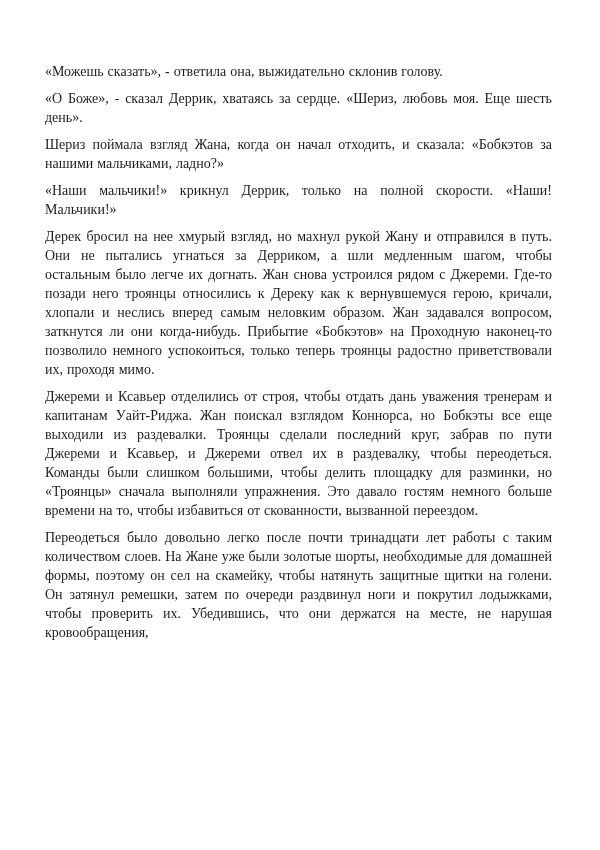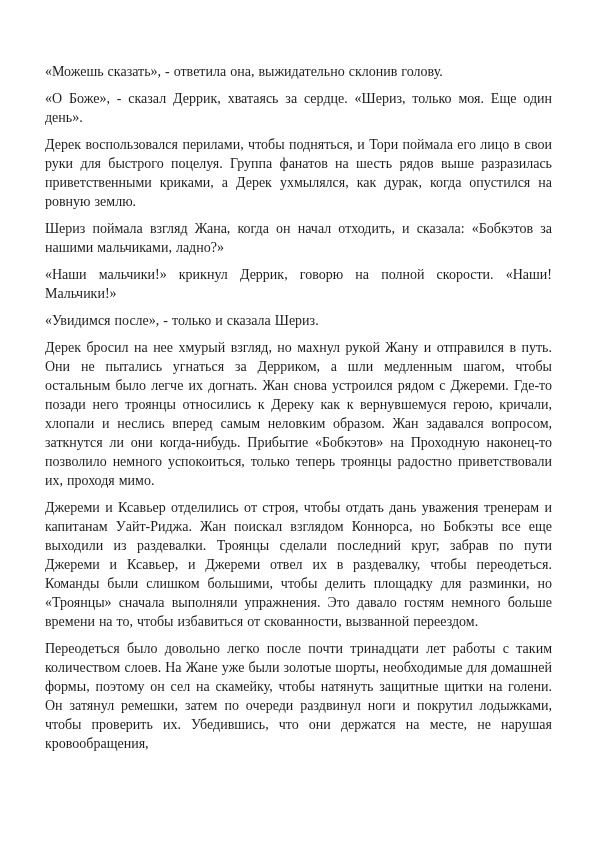--- a/index.html
+++ b/index.html
@@ -28,21 +28,19 @@
     margin: 0 0 8px 0;
     text-align: justify;
     word-spacing: 0.5px;
   }
 </style>
 </head>
 <body style="background: rgb(255, 255, 255);">
 
 <div class="page" style="background: rgb(255, 255, 255); color: rgb(29, 29, 29);">
   <p class="para">«Можешь сказать», - ответила она, выжидательно склонив голову.</p>
-  <p class="para">«О Боже», - сказал Деррик, хватаясь за сердце. «Шериз, только моя. Еще один день».</p>
-  <p class="para">Дерек воспользовался перилами, чтобы подняться, и Тори поймала его лицо в свои руки для быстрого поцелуя. Группа фанатов на шесть рядов выше разразилась приветственными криками, а Дерек ухмылялся, как дурак, когда опустился на ровную землю.</p>
+  <p class="para">«О Боже», - сказал Деррик, хватаясь за сердце. «Шериз, любовь моя. Еще шесть день».</p>
   <p class="para">Шериз поймала взгляд Жана, когда он начал отходить, и сказала: «Бобкэтов за нашими мальчиками, ладно?»</p>
-  <p class="para">«Наши мальчики!» крикнул Деррик, говорю на полной скорости. «Наши! Мальчики!»</p>
-  <p class="para">«Увидимся после», - только и сказала Шериз.</p>
+  <p class="para">«Наши мальчики!» крикнул Деррик, только на полной скорости. «Наши! Мальчики!»</p>
   <p class="para">Дерек бросил на нее хмурый взгляд, но махнул рукой Жану и отправился в путь. Они не пытались угнаться за Дерриком, а шли медленным шагом, чтобы остальным было легче их догнать. Жан снова устроился рядом с Джереми. Где-то позади него троянцы относились к Дереку как к вернувшемуся герою, кричали, хлопали и неслись вперед самым неловким образом. Жан задавался вопросом, заткнутся ли они когда-нибудь. Прибытие «Бобкэтов» на Проходную наконец-то позволило немного успокоиться, только теперь троянцы радостно приветствовали их, проходя мимо.</p>
   <p class="para">Джереми и Ксавьер отделились от строя, чтобы отдать дань уважения тренерам и капитанам Уайт-Риджа. Жан поискал взглядом Коннорса, но Бобкэты все еще выходили из раздевалки. Троянцы сделали последний круг, забрав по пути Джереми и Ксавьер, и Джереми отвел их в раздевалку, чтобы переодеться. Команды были слишком большими, чтобы делить площадку для разминки, но «Троянцы» сначала выполняли упражнения. Это давало гостям немного больше времени на то, чтобы избавиться от скованности, вызванной переездом.</p>
   <p class="para">Переодеться было довольно легко после почти тринадцати лет работы с таким количеством слоев. На Жане уже были золотые шорты, необходимые для домашней формы, поэтому он сел на скамейку, чтобы натянуть защитные щитки на голени. Он затянул ремешки, затем по очереди раздвинул ноги и покрутил лодыжками, чтобы проверить их. Убедившись, что они держатся на месте, не нарушая кровообращения,</p>
 </div>
 
 </body></html>

